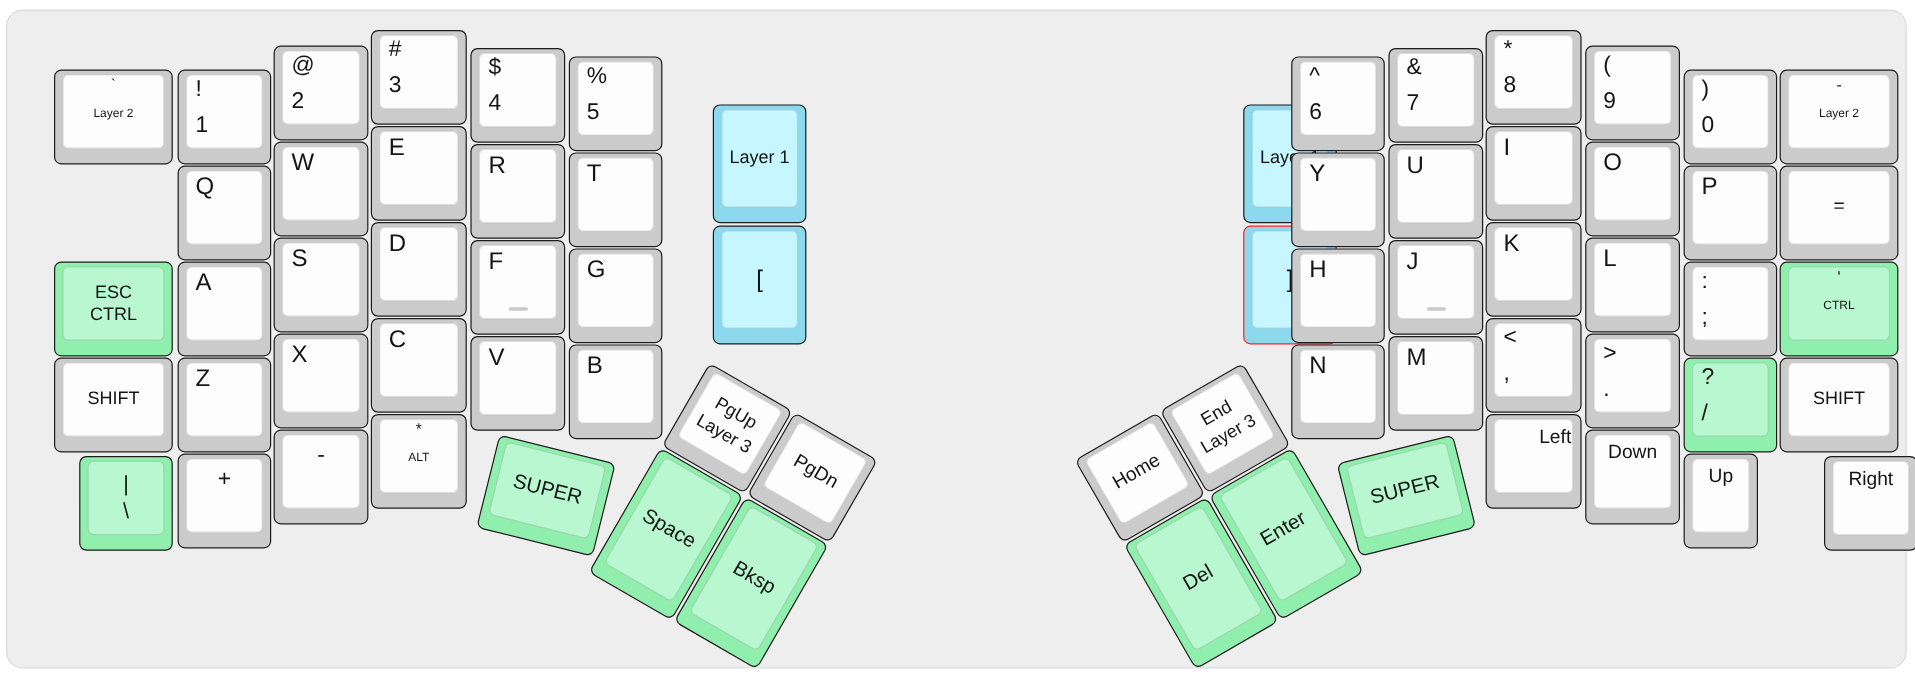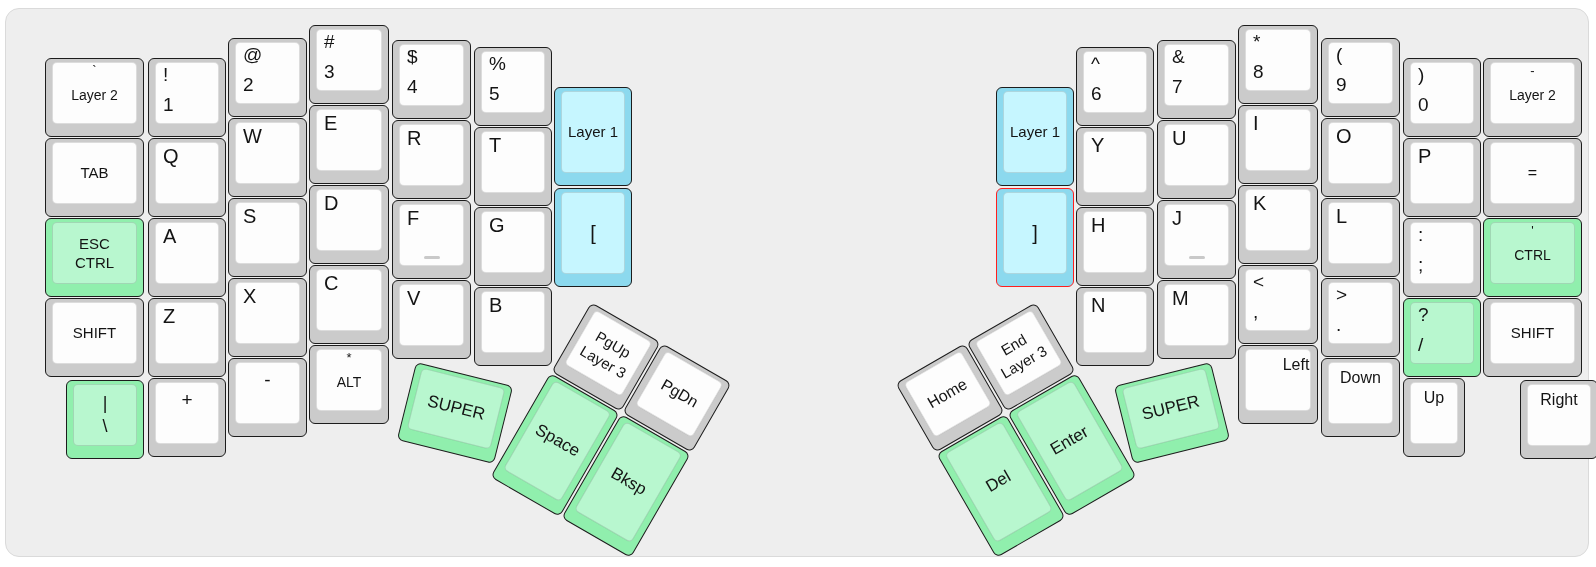--- a/index.html
+++ b/index.html
@@ -4,62 +4,57 @@
 <style>
   html,body{margin:0;padding:0;background:#ffffff;}
   body{font-family:"Liberation Sans", sans-serif;color:#141414;}
   #stage{position:relative;width:1596px;height:567px;background:#ffffff;overflow:hidden;}
   #panel{position:absolute;left:5px;top:8px;width:1584px;height:549px;background:#eeeeee;
          border:1px solid #dadada;border-radius:14px;box-sizing:border-box;}
   #keyboard{position:absolute;left:0;top:0;width:100%;height:100%;}
   .key{position:absolute;box-sizing:border-box;border:1.5px solid #1c1c1c;border-radius:6px;}
   .key.gray{background:#cbcbcb;}
   .key.green{background:#90efad;}
-  .key.blue{background:#8cd9ee;}
+  .key.blue{background:#8cd9ee;margin-left:40px;}
   .key.selected{border-color:#ff1f1f;}
   .cap{position:absolute;left:6px;right:6px;top:3px;bottom:12px;border-radius:5px;
        border:1px solid rgba(0,0,0,0.13);box-sizing:border-box;}
   .gray .cap{background:#fdfdfd;}
   .green .cap{background:#b8f7cf;}
   .blue .cap{background:#c6f6ff;}
   .lg{white-space:pre;}
   
   .style-letter .lg0{position:absolute;top:2px;left:7px;font-size:20px;}
   
   .style-pair .lg0{position:absolute;top:1px;left:7px;font-size:19px;}
   .style-pair .lg1{position:absolute;top:52%;left:7px;font-size:19px;}
   
   .style-center{display:flex;flex-direction:column;align-items:center;justify-content:center;
                 text-align:center;font-size:15px;line-height:1.3;}
   
   .style-wordtop{display:flex;justify-content:center;align-items:flex-start;padding-top:6px;font-size:16px;}
   
   .style-accent .lg0{position:absolute;top:0;left:0;right:0;text-align:center;font-size:13px;}
   .style-accent .lg1{position:absolute;top:54%;left:0;right:0;transform:translateY(-50%);
-                     text-align:center;font-size:14px;}
+                     text-align:center;font-size:10px;}
   .homing{position:absolute;bottom:6px;left:50%;transform:translateX(-50%);
           width:16px;height:3px;border-radius:2px;background:#c9c9c9;}
 </style>
 </head>
 <body>
 
 <div id="stage">
   <div id="panel">
     <div id="keyboard">
         <div class="key gray" style="left: 39px; top: 49px; width: 99px; height: 79px;">
           <div class="cap style-accent">
             <span class="lg lg0">`</span>
             <span class="lg lg1">Layer 2</span>
           </div>
         </div>
-        <div class="key gray" style="left: 39px; top: 129px; width: 99px; height: 79px;">
-          <div class="cap style-center">
-            <span class="lg lg0">TAB</span>
-          </div>
-        </div>
         <div class="key green" style="left: 39px; top: 209px; width: 99px; height: 79px;">
           <div class="cap style-center">
             <span class="lg lg0">ESC</span>
             <span class="lg lg1">CTRL</span>
           </div>
         </div>
         <div class="key gray" style="left: 39px; top: 289px; width: 99px; height: 79px;">
           <div class="cap style-center">
             <span class="lg lg0">SHIFT</span>
           </div>

